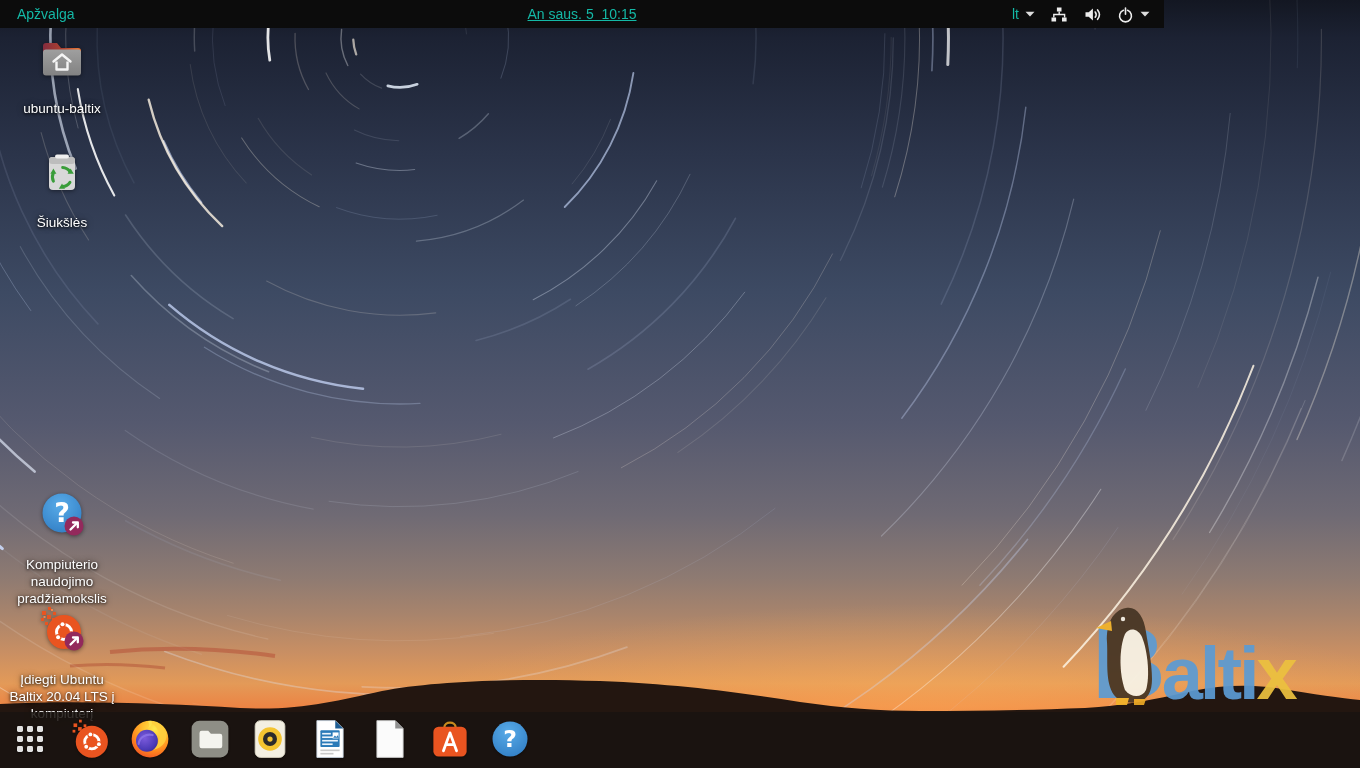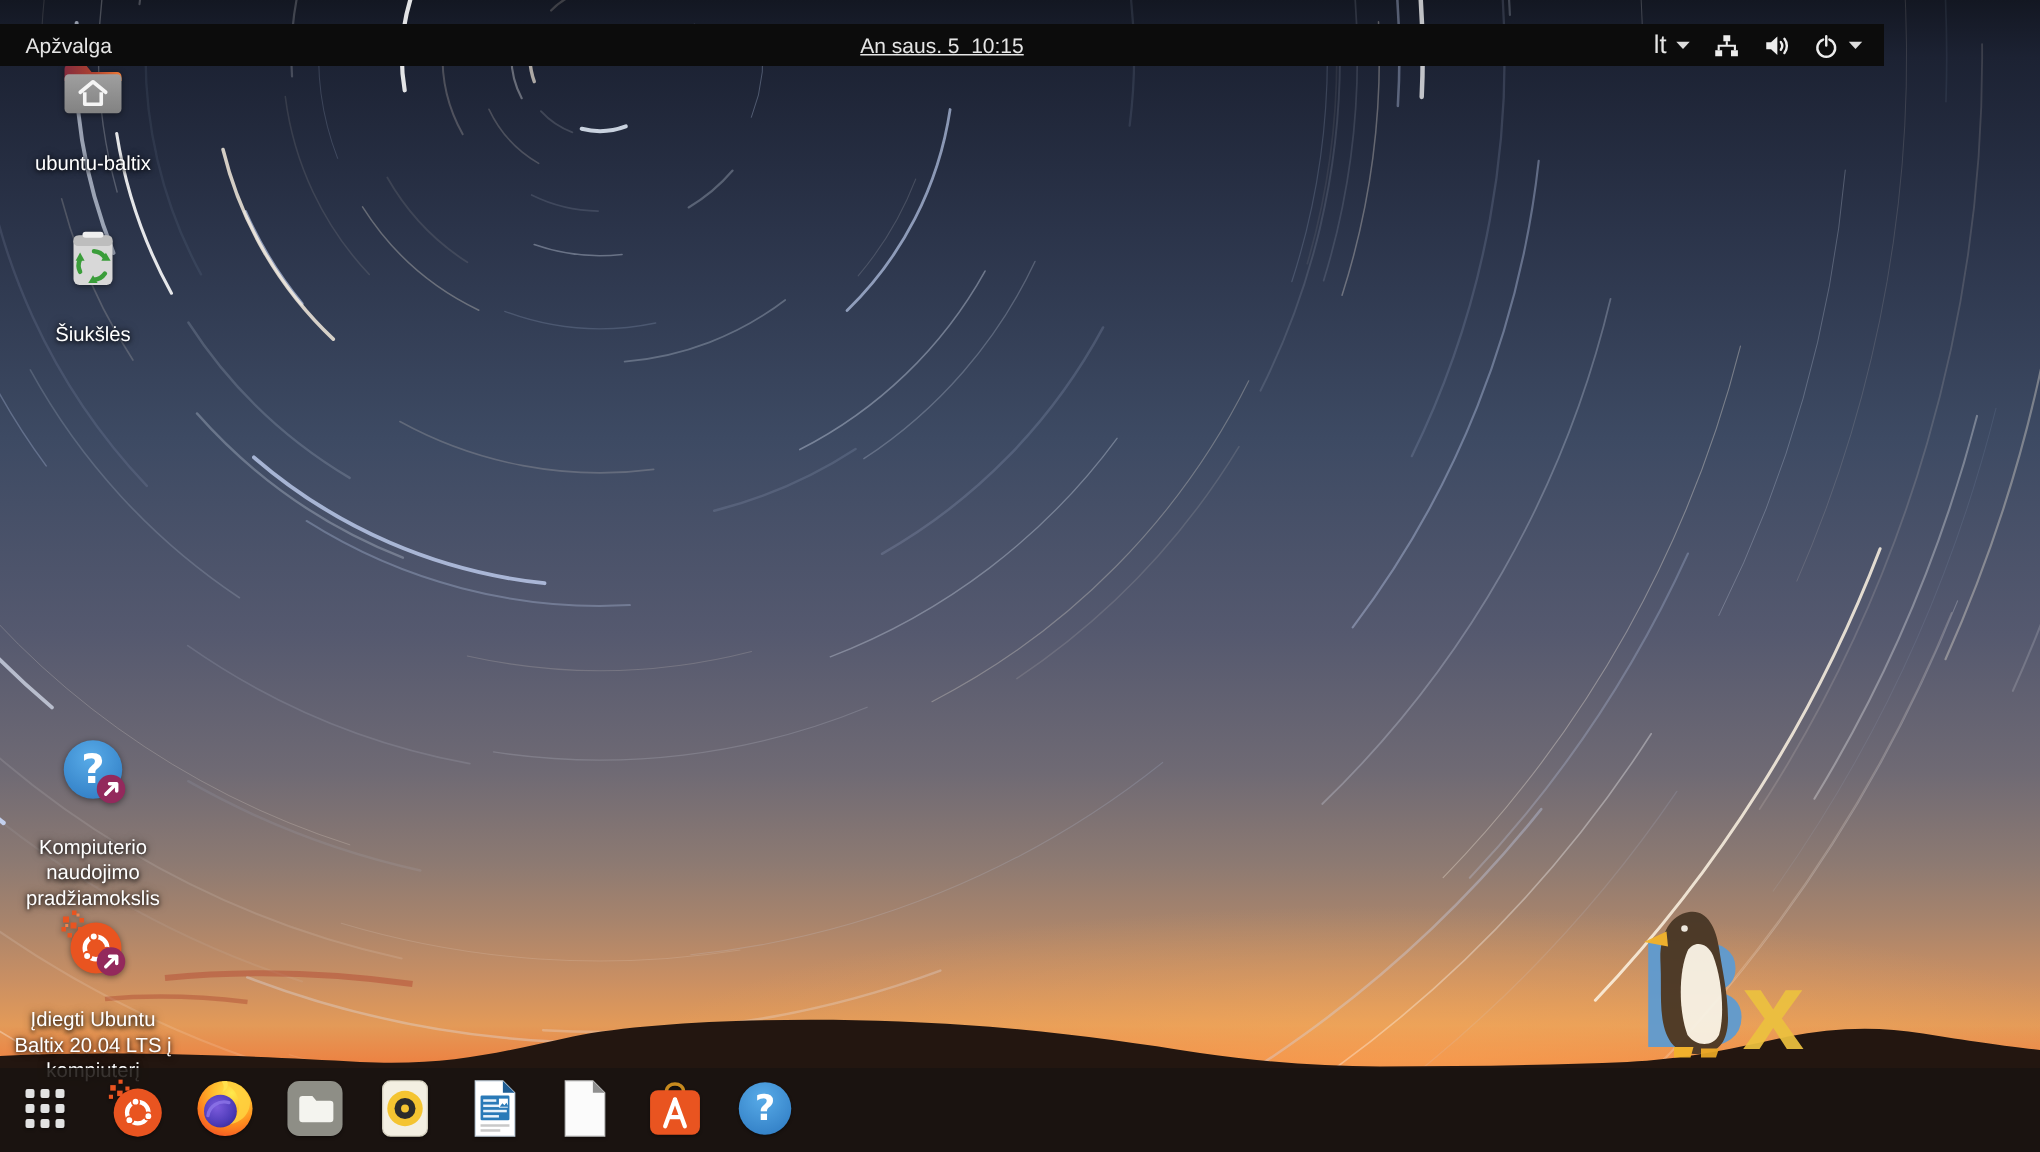--- a/index.html
+++ b/index.html
@@ -20,26 +20,26 @@
 
   
   #baltix-logo { position:absolute; left:1092px; top:596px; z-index:4; width:258px; height:112px; opacity:0.93; }
   .logo-text { position:absolute; left:0; top:0; width:100%; height:100%; display:flex; align-items:flex-end; }
   .logo-b { font-size:102px; line-height:0.86; font-weight:bold; color:#5c9bd3; letter-spacing:-4px; }
   .logo-alti { font-size:74px; line-height:0.9; font-weight:bold; color:#5c9bd3; letter-spacing:-3px; }
   .logo-x { font-size:74px; line-height:0.9; font-weight:bold; color:#ecc13f; }
   #penguin { position:absolute; left:2px; top:6px; }
 
   
-  #topbar { position:absolute; left:0; top:16px; width:1256px; height:28px; z-index:10;
-    background:#0c0c0c; color:#e5e5e5; display:flex; align-items:center; font-size:14px; }
+  #topbar { position:absolute; left:0; top:0; width:1164px; height:28px; z-index:10;
+    background:#0c0c0c; color:#14b8a6; display:flex; align-items:center; font-size:14px; }
   #activities { padding:0 17px; height:100%; display:flex; align-items:center; cursor:pointer; }
   #clock { position:absolute; left:50%; transform:translateX(-50%); white-space:pre; font-weight:500;text-decoration:underline; }
   #tb-right { margin-left:auto; display:flex; align-items:center; gap:15px; padding-right:14px; height:100%; }
-  .kbd-ind { display:flex; align-items:center; gap:6px; font-size:17px; }
+  .kbd-ind { display:flex; align-items:center; gap:6px; font-size:14px; }
   .tb-ic { display:flex; align-items:center; }
 
   
   .dicon { position:absolute; left:4px; width:116px; z-index:5; display:flex; flex-direction:column;
     align-items:center; gap:18px; cursor:pointer; }
   .dicon .ic { width:48px; height:48px; filter:drop-shadow(0 1px 2px rgba(0,0,0,0.45)); }
   .dicon .lbl { font-size:13.5px; line-height:17px; color:#ffffff; text-align:center; white-space:nowrap;
     text-shadow:0 1px 3px rgba(0,0,0,0.95), 0 0 6px rgba(0,0,0,0.6); }
   .dicon .lbl.wrap { white-space:normal; }
   #di-0 { top:34px; } #di-1 { top:148px; } #di-2 { top:263px; }
@@ -215,20 +215,21 @@
     <path d="M70,666 q45,-4 95,2" stroke="#a33524" stroke-width="3" opacity="0.35" fill="none"></path>
     <path d="M0,770 L0,704 C80,700 170,704 240,708 C300,711 335,701 382,691 C432,681 520,678 600,681
              C680,684 742,693 800,702 C842,708 880,711 920,711 C980,711 1035,710 1085,708
              C1122,706 1152,700 1192,691 C1222,685 1252,684 1282,689 C1312,694 1342,698 1360,700
              L1360,770 Z" fill="#231610"></path>
   </svg>
 
   <div id="baltix-logo">
     <div class="logo-text">
       <span class="logo-b">B</span>
+        <span class="logo-alti">alti</span>
         <span class="logo-x">x</span>
     </div>
     <svg id="penguin" width="80" height="104" viewBox="0 0 80 104">
       <path d="M32,6 C19,8 12,22 13,40 C14,60 11,80 20,93 C25,100 36,102 44,100 C54,98 58,89 58,77 C58,60 54,44 52,30 C50,15 43,4 32,6 Z" fill="#463524"></path>
       <path d="M31,32 C25,46 25,72 31,88 C37,96 48,96 52,88 C56,75 54,50 48,35 C44,26 35,25 31,32 Z" fill="#f7f3e7"></path>
       <circle cx="29" cy="17" r="2.2" fill="#f2efe6"></circle>
       <path d="M17,19 L2,26 L18,29 Z" fill="#f2b32a"></path>
       <path d="M22,96 h13 l-2,7 h-11 Z" fill="#f2b32a"></path>
       <path d="M40,97 h12 l-2,6 h-10 Z" fill="#e9a825"></path>
     </svg>

